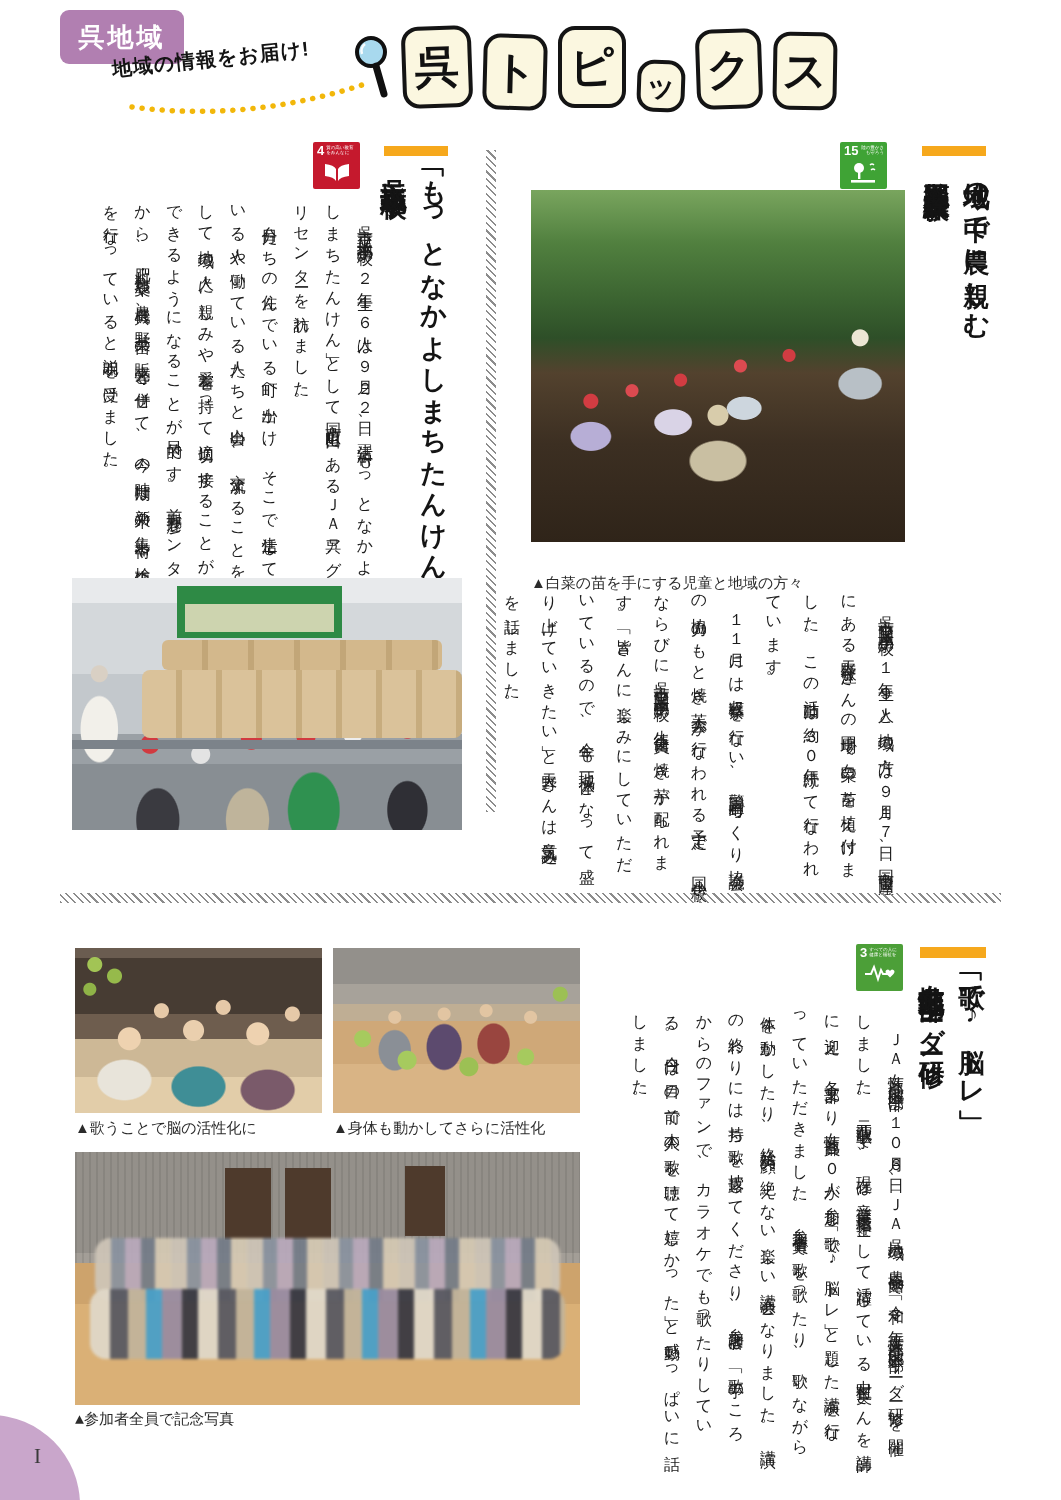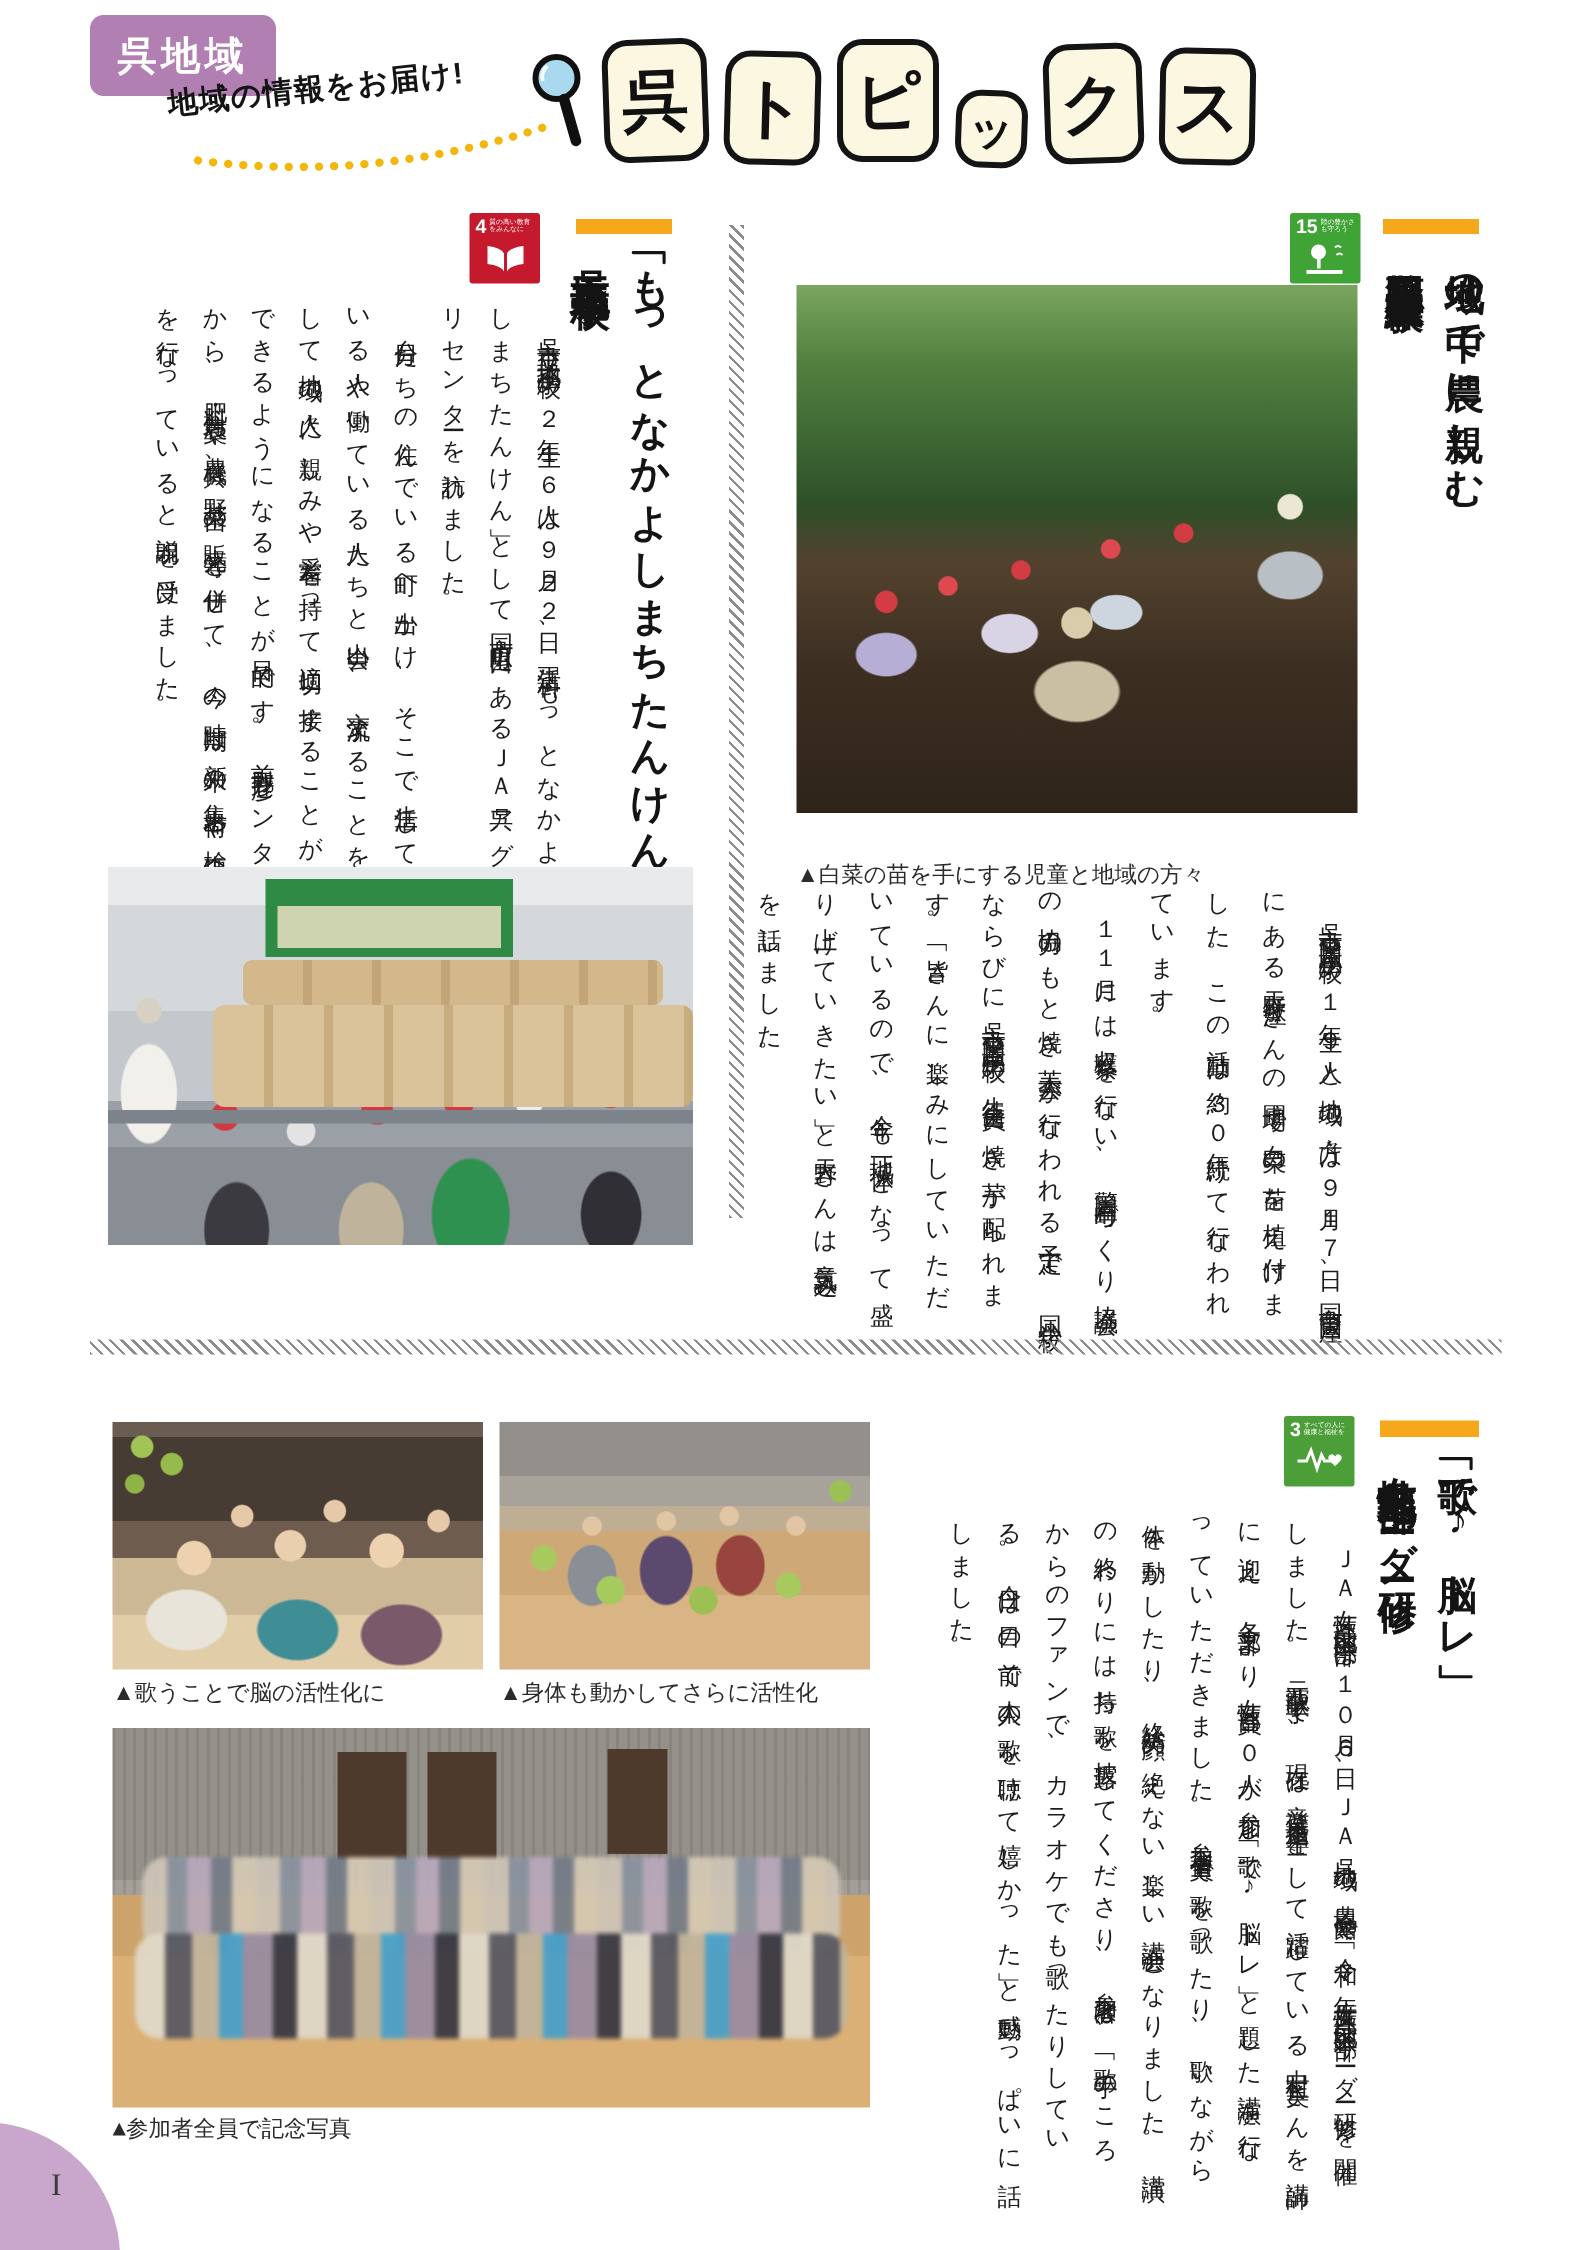--- a/index.html
+++ b/index.html
@@ -171,21 +171,21 @@
   </svg>
   <div class="masthead">
     <span class="box">呉</span>
     <span class="box">ト</span>
     <span class="box">ピ</span>
     <span class="box">ッ</span>
     <span class="box">ク</span>
     <span class="box">ス</span>
   </div>
 
-  <div class="sdg sdg-15" style="left:860px;top:142px;">
+  <div class="sdg sdg-15" style="left:840px;top:142px;text-align:right;">
     <div class="sdg-top">
       <span class="sdg-num">15</span>
       <span class="sdg-lbl">陸の豊かさも守ろう</span>
     </div>
     <svg class="sdg-glyph" width="34" height="24" viewBox="0 0 34 24">
       <circle cx="12" cy="8" r="5" fill="#ffffff"></circle>
       <rect x="11" y="10" width="2.4" height="9" fill="#ffffff"></rect>
       <path d="M23 5 q2 -2 4 0 M24 10 q2 -2 4 0" stroke="#ffffff" stroke-width="1.4" fill="none"></path>
       <rect x="4" y="20" width="24" height="2.6" fill="#ffffff"></rect>
     </svg>

